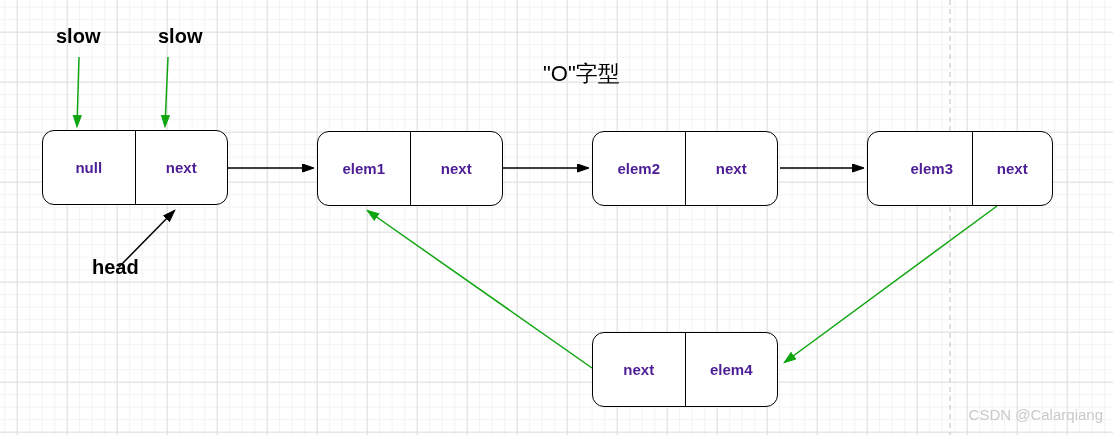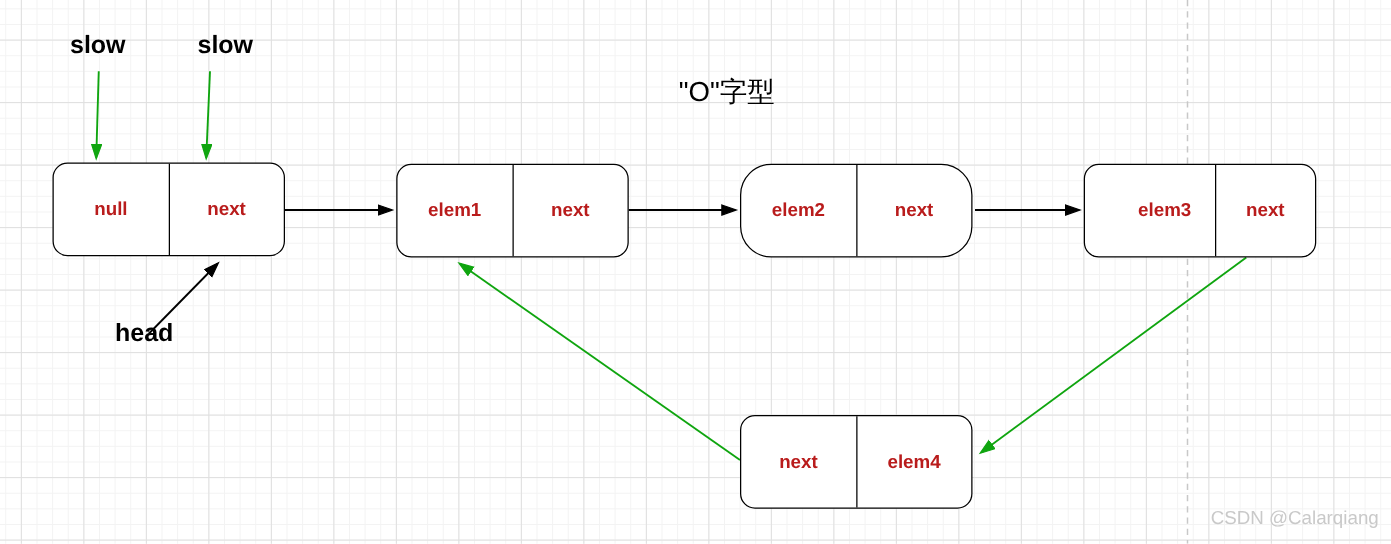--- a/index.html
+++ b/index.html
@@ -24,21 +24,21 @@
     width: 186px; height: 75px;
     background: #ffffff;
     border: 1.5px solid #000000;
     border-radius: 12px;
     display: flex;
     z-index: 2;
   }
   .cell {
     flex: 1 1 0;
     display: flex; align-items: center; justify-content: center;
-    font-size: 15px; font-weight: bold; color: #b91c1c;
+    font-size: 15px; font-weight: bold; color: #4c1d95;
   }
   .cell + .cell { border-left: 1.5px solid #000000; }
 
   .ptr-label {
     position: absolute;
     font-size: 20px; color: #000000; z-index: 2;
     white-space: nowrap;
     font-weight: bold;
   }
   .title {
@@ -56,21 +56,21 @@
   }
 
   svg.arrows {
     position: absolute; left: 0; top: 0; z-index: 1;
     pointer-events: none;
   }
 
   
   #node-head  { left: 42px;  top: 130px; }
   #node-elem1 { left: 317px; top: 131px; }
-  #node-elem2 { left: 592px; top: 131px; border-radius: 25px; }
+  #node-elem2 { left: 592px; top: 131px; }
   #node-elem3 { left: 867px; top: 131px; padding-left: 24px; }
   #node-elem4 { left: 592px; top: 332px; }
 
   #label-slow { left: 56px;  top: 25px; }
   #label-fast { left: 158px; top: 25px; }
   #label-head { left: 92px;  top: 256px; }
 </style>
 </head>
 <body>
 

